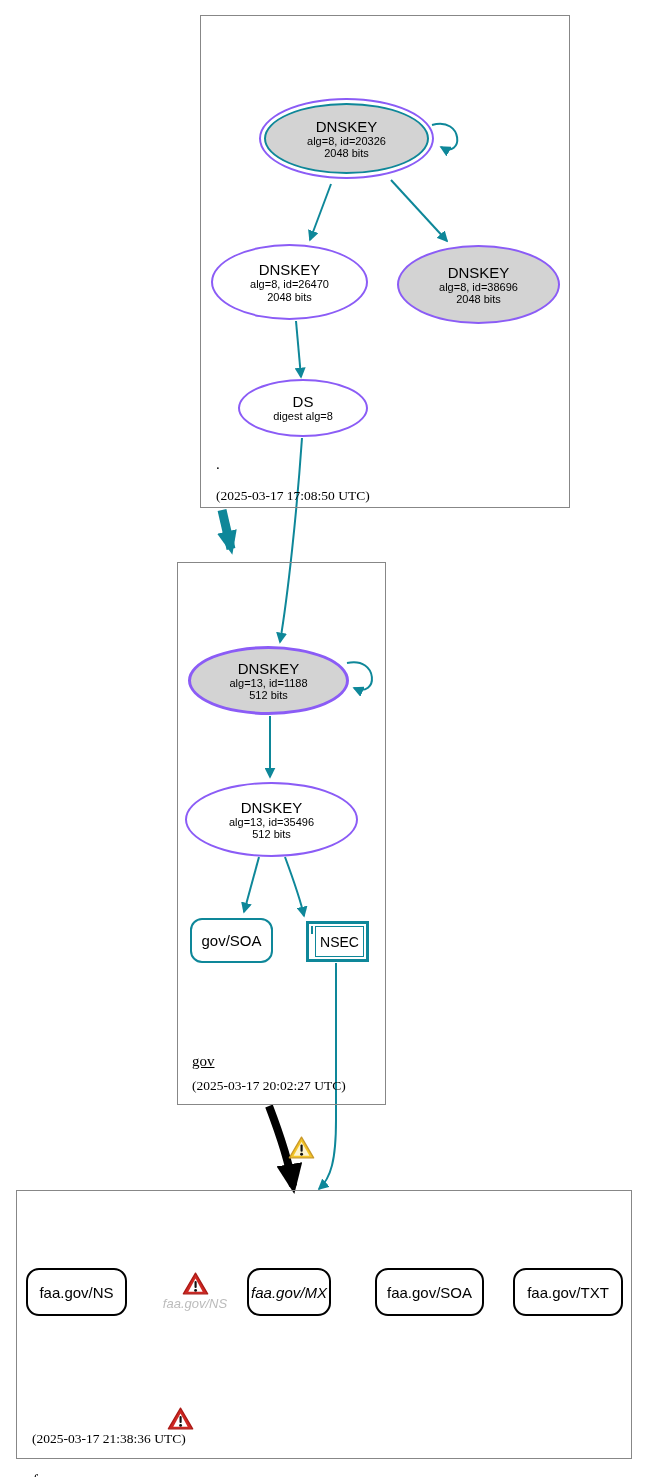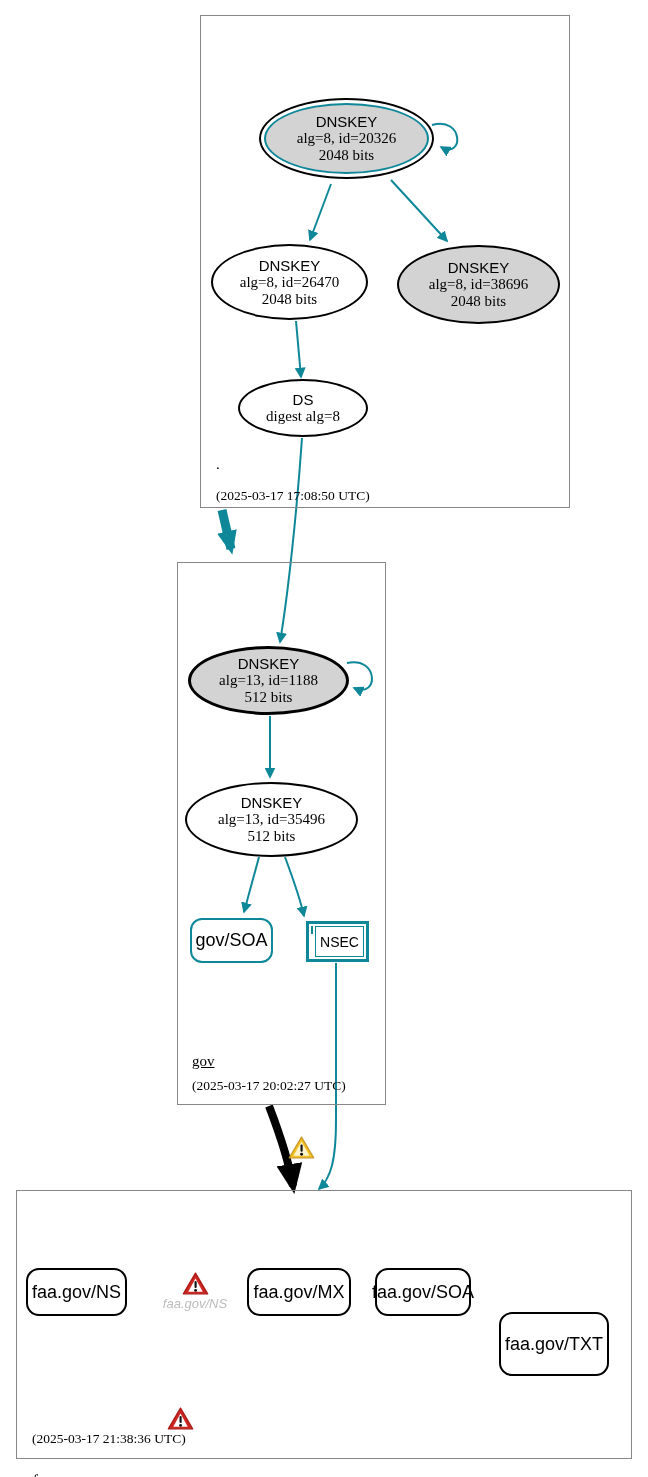--- a/index.html
+++ b/index.html
@@ -1,28 +1,28 @@
 <!DOCTYPE html>
 <html><head>
 <meta charset="utf-8">
 <style>
   html,body{margin:0;padding:0;background:#ffffff;}
   .canvas{position:relative;width:648px;height:1477px;background:#fff;
           font-family:"Liberation Sans",sans-serif;color:#000;overflow:hidden;}
   .edges{position:absolute;left:0;top:0;width:648px;height:1477px;pointer-events:none;}
   .zone-box{position:absolute;border:1.5px solid #878787;background:transparent;box-sizing:border-box;}
   .node{position:absolute;box-sizing:border-box;display:flex;align-items:center;justify-content:center;text-align:center;background:#fff;}
-  .ell{border-radius:50%;border:2px solid #000000;}
+  .ell{border-radius:50%;border:2px solid #8b5cf6;}
   .ell.thick{border-width:3px;}
   .ell.gray{background:#d3d3d3;}
   .ell.double::before{content:"";position:absolute;inset:3px;border:2px solid #0e8799;border-radius:50%;background:#d3d3d3;}
   .nlines{position:relative;z-index:1;}
   .ntitle{font-size:15px;line-height:1.15;}
-  .ndetail{font-family:Liberation Serif, serif;font-size:15px;line-height:1.12;}
-  .rrset{border:2px solid #000;border-radius:13px;font-size:18px;}
+  .ndetail{font-family:Liberation Sans, sans-serif;font-size:11px;line-height:1.12;}
+  .rrset{border:2px solid #000;border-radius:13px;font-size:15px;}
   .rrset.teal{border-color:#0e8799;border-radius:12px;}
   .nsec{position:absolute;box-sizing:border-box;border:3px solid #0e8799;background:#fff;
         padding:2px;display:flex;gap:2px;}
   .nsec .cell{border:1px solid #0e8799;background:#fff;box-sizing:border-box;}
   .nsec .c1{height:8px;}
   .nsec .c2{flex:1;display:flex;align-items:center;justify-content:center;font-size:14px;}
   .zlabel{position:absolute;font-family:"Liberation Serif",serif;font-size:15px;}
   .zts{position:absolute;font-family:"Liberation Serif",serif;font-size:13.5px;}
   .missing-label{position:absolute;font-style:italic;color:#bcbcbc;font-size:13px;text-align:center;}
   .warn{position:absolute;}
@@ -140,29 +140,29 @@
   </div>
 
   <svg class="warn" style="left:182px;top:1271px;" width="27" height="25" viewBox="0 0 30 27">
     <path d="M15,2 L28.5,25 L1.5,25 Z" fill="#ce2722" stroke="#ab1a16" stroke-width="1.5" stroke-linejoin="round"></path>
     <path d="M15,8 L23,22.8 L7,22.8 Z" fill="#ffffff"></path>
     <rect x="13.9" y="10.8" width="2.4" height="7.6" rx="1.1" fill="#111"></rect>
     <circle cx="15.1" cy="21.2" r="1.6" fill="#111"></circle>
   </svg>
   <div class="missing-label" style="left:156px;top:1296px;width:78px;">faa.gov/NS</div>
 
-  <div class="node rrset" style="left:247px;top:1268px;width:104px;height:48px;">
+  <div class="node rrset" style="left:247px;top:1268px;width:84px;height:48px;font-style:italic;">
     <span>faa.gov/MX</span>
   </div>
 
-  <div class="node rrset" style="left:375px;top:1268px;width:96px;height:48px;">
+  <div class="node rrset" style="left:375px;top:1268px;width:109px;height:48px;">
     <span>faa.gov/SOA</span>
   </div>
 
-  <div class="node rrset" style="left:499px;top:1268px;width:110px;height:64px;margin-top:44px;">
+  <div class="node rrset" style="left:513px;top:1268px;width:110px;height:48px;">
     <span>faa.gov/TXT</span>
   </div>
 
   <div class="zlabel" style="left:33px;top:1472px;">faa.gov</div>
 
   <svg class="warn" style="left:167px;top:1406px;" width="27" height="25" viewBox="0 0 30 27">
     <path d="M15,2 L28.5,25 L1.5,25 Z" fill="#ce2722" stroke="#ab1a16" stroke-width="1.5" stroke-linejoin="round"></path>
     <path d="M15,8 L23,22.8 L7,22.8 Z" fill="#ffffff"></path>
     <rect x="13.9" y="10.8" width="2.4" height="7.6" rx="1.1" fill="#111"></rect>
     <circle cx="15.1" cy="21.2" r="1.6" fill="#111"></circle>

